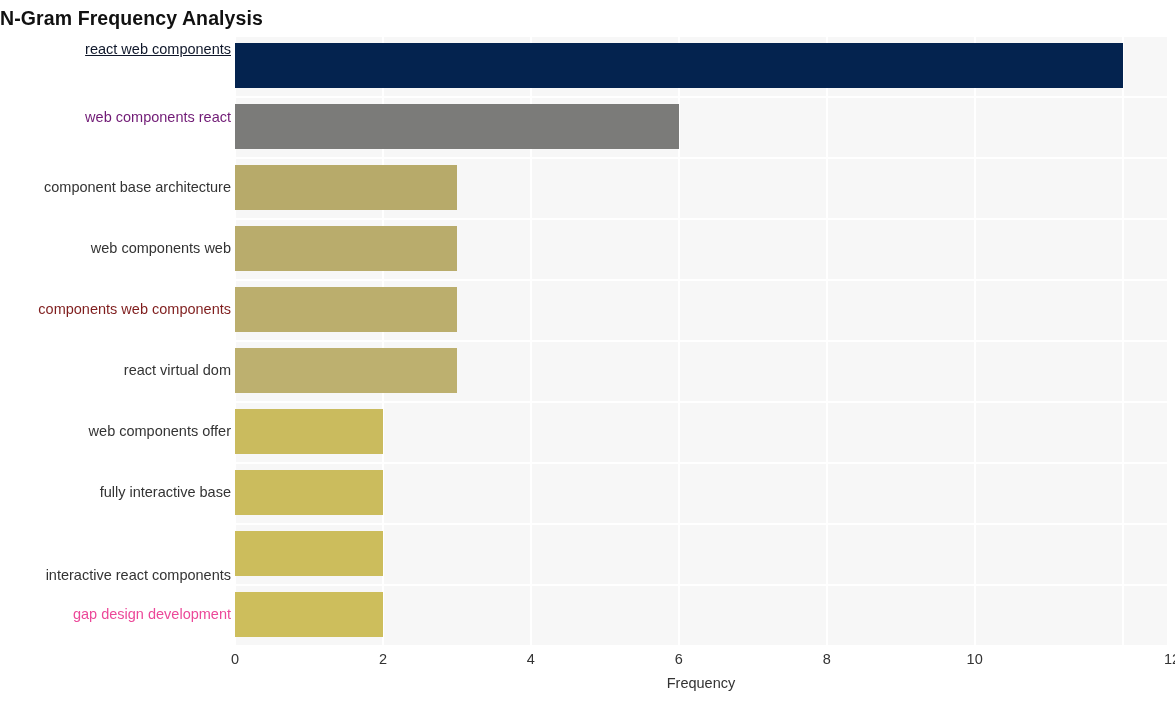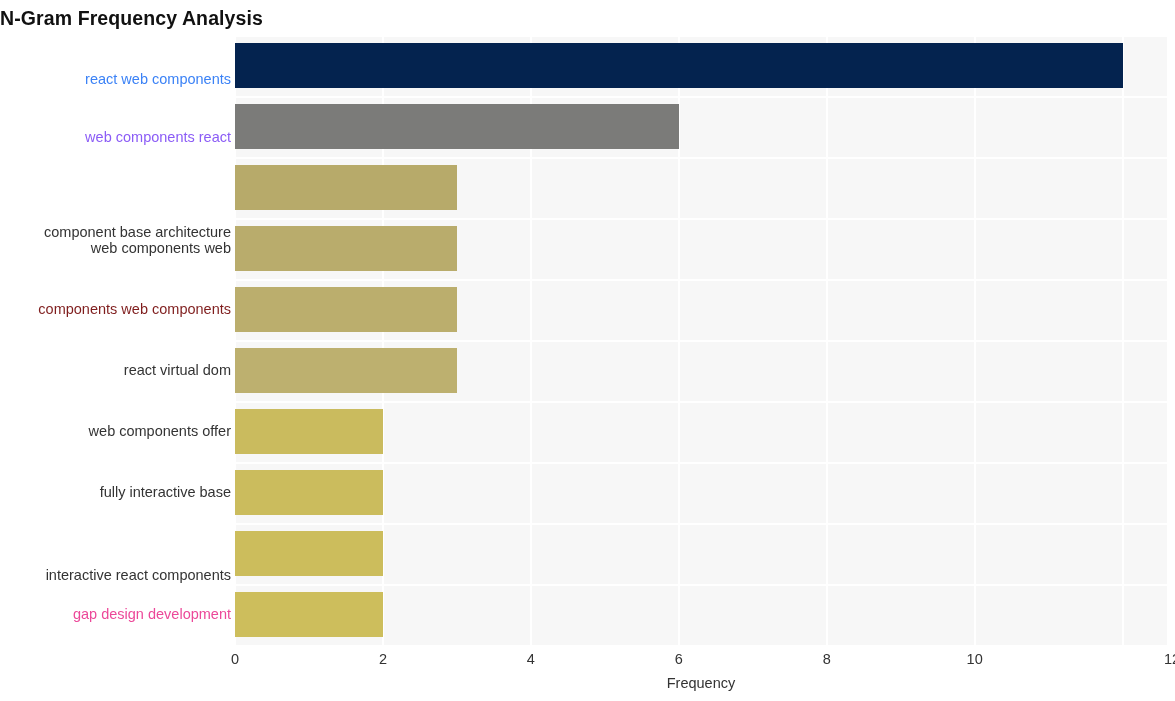--- a/index.html
+++ b/index.html
@@ -159,23 +159,23 @@
         <div class="bar" title="components web components: 3" style="left: 0px; top: 252px; width: 222px; height: 45px; background: rgb(187, 174, 109);"></div>
         <div class="bar" title="react virtual dom: 3" style="left: 0px; top: 313px; width: 222px; height: 45px; background: rgb(189, 176, 111);"></div>
         <div class="bar" title="web components offer: 2" style="left: 0px; top: 374px; width: 148px; height: 45px; background: rgb(202, 187, 94);"></div>
         <div class="bar" title="fully interactive react: 2" style="left: 0px; top: 435px; width: 148px; height: 45px; background: rgb(203, 188, 93);"></div>
         <div class="bar" title="interactive react components: 2" style="left: 0px; top: 496px; width: 148px; height: 45px; background: rgb(204, 189, 92);"></div>
         <div class="bar" title="gap design development: 2" style="left: 0px; top: 557px; width: 148px; height: 45px; background: rgb(205, 190, 92);"></div>
       </div>
   </div>
 
   <div id="y-tick-labels">
-      <div class="y-tick-label" style="top: 36px; color: #3b82f6;">react web components</div>
-      <div class="y-tick-label" style="top: 94px; color: #8b5cf6;">web components react</div>
-      <div class="y-tick-label" style="top: 144px; color: rgb(51, 51, 51); margin-top: 45px;">component base architecture</div>
+      <div class="y-tick-label" style="top: 6px; color: #0f172a; text-decoration: underline;">react web components</div>
+      <div class="y-tick-label" style="top: 74px; color: #701a75;">web components react</div>
+      <div class="y-tick-label" style="top: 144px; color: rgb(51, 51, 51);">component base architecture</div>
       <div class="y-tick-label" style="top: 205px; color: rgb(51, 51, 51);">web components web</div>
       <div class="y-tick-label" style="top: 266px; color: #7f1d1d; padding-left: 40px;">components web components</div>
       <div class="y-tick-label" style="top: 388px; color: rgb(51, 51, 51);">web components offer</div>
       <div class="y-tick-label" style="top: 327px; color: rgb(51, 51, 51);">react virtual dom</div>
       <div class="y-tick-label" style="top: 449px; color: rgb(51, 51, 51);">fully interactive base</div>
       <div class="y-tick-label" style="top: 510px; color: rgb(51, 51, 51); margin-top: 22px;">interactive react components</div>
       <div class="y-tick-label" style="top: 571px; color: #ec4899; text-align: right;">gap design development</div>
     </div>
 
   <div id="x-tick-labels">

